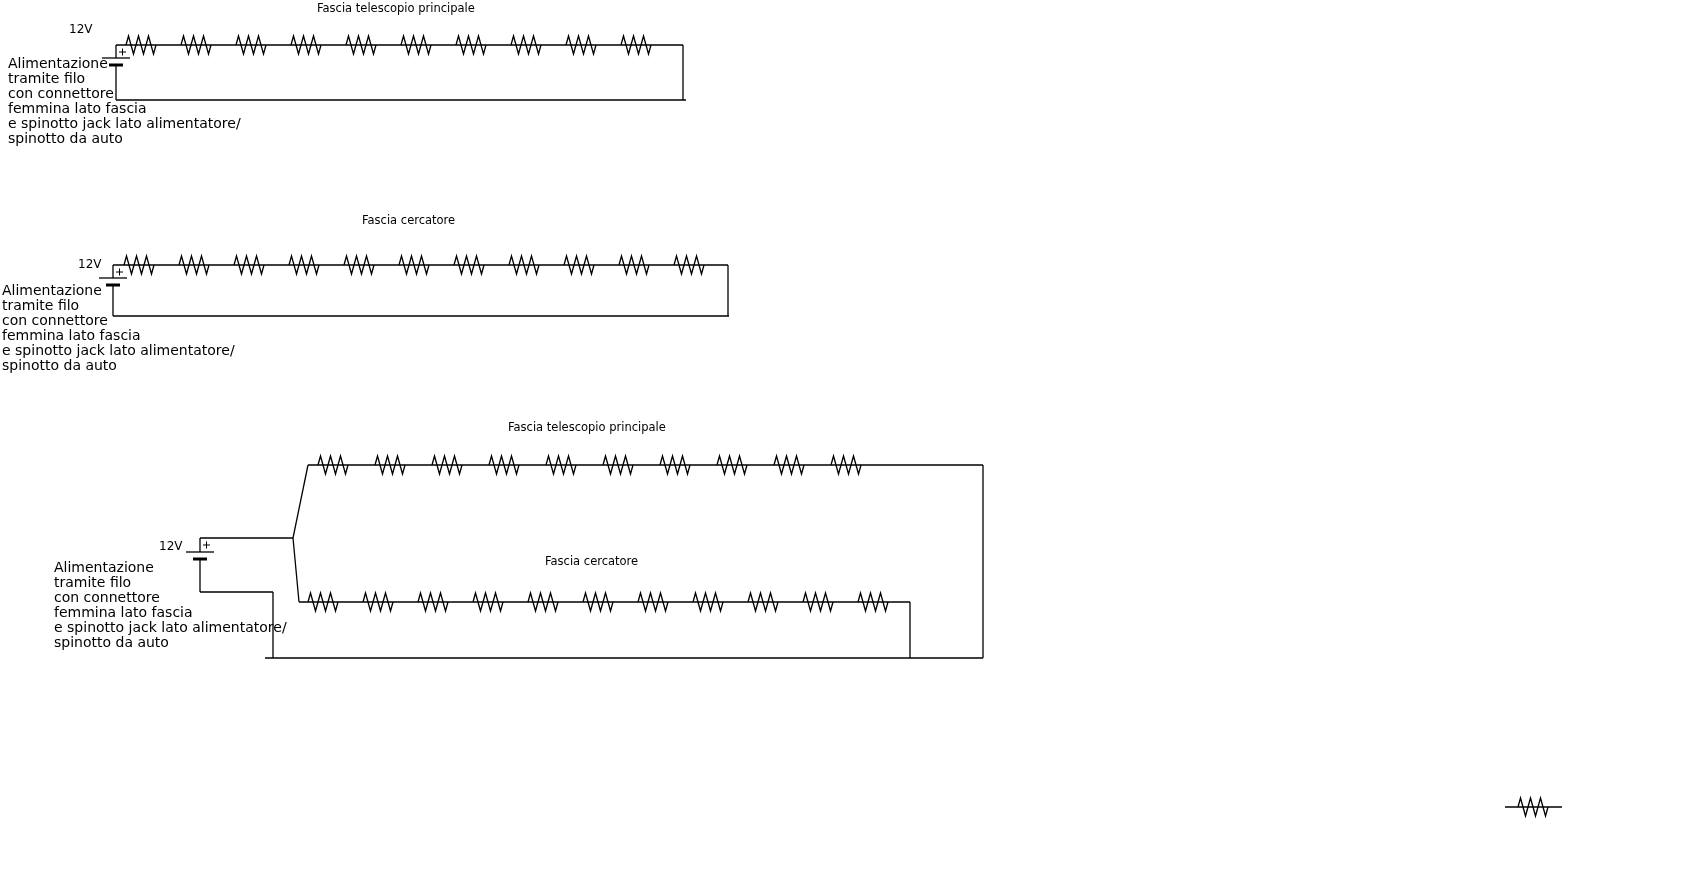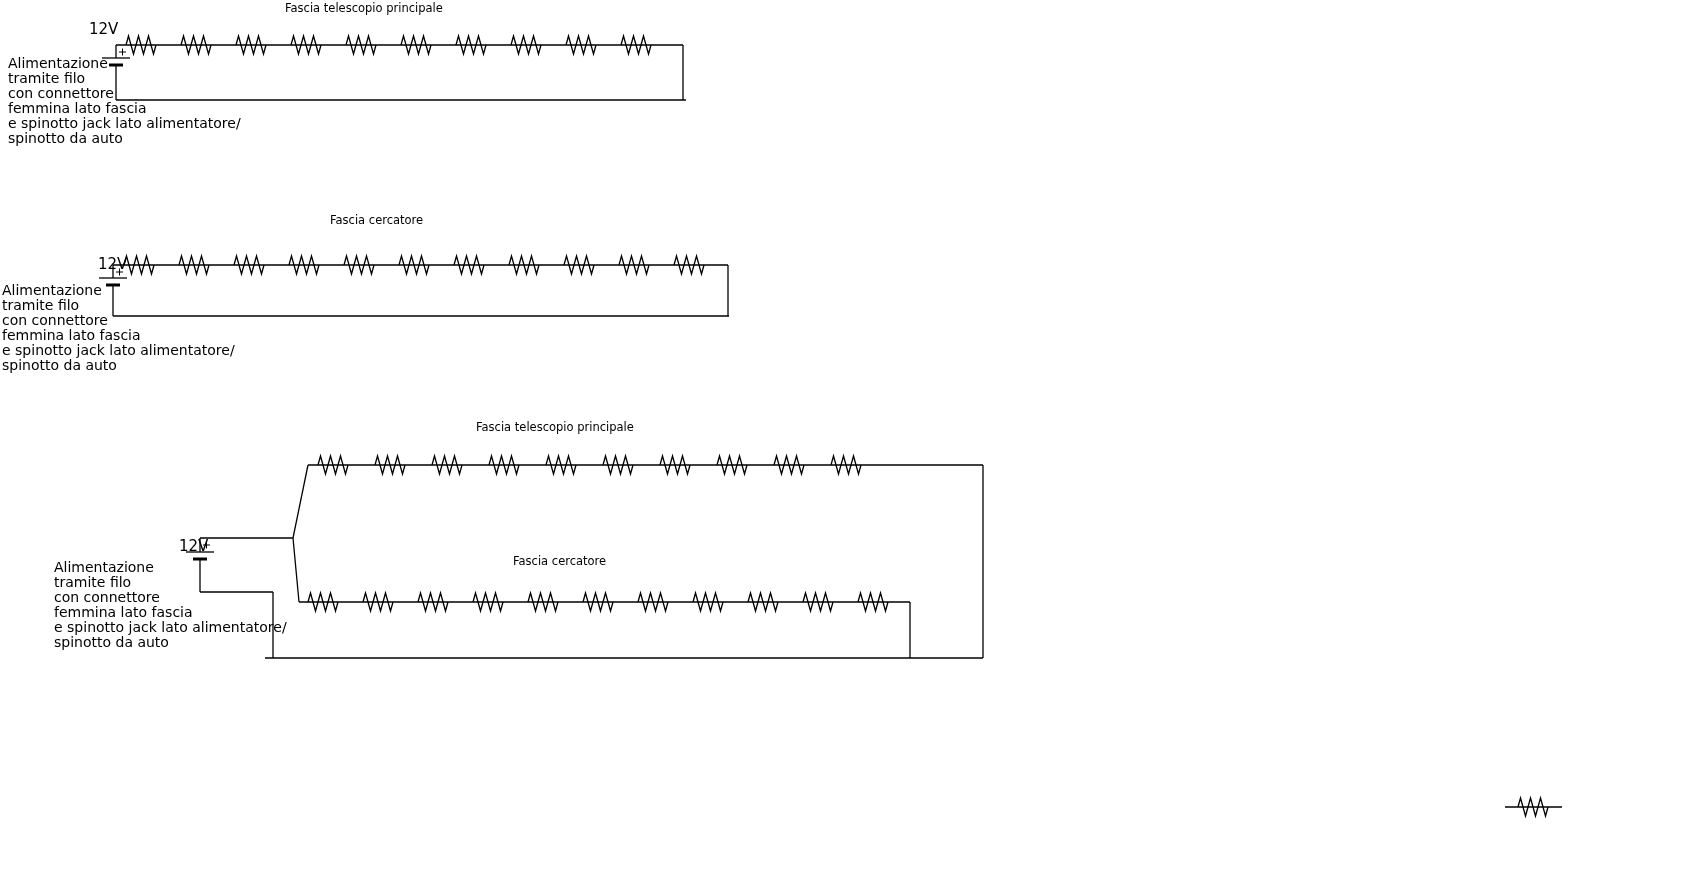--- a/index.html
+++ b/index.html
@@ -23,25 +23,25 @@
   .lbl {
     position: absolute;
     color: #000000;
     font-size: 11.5px;
     line-height: 15px;
     white-space: pre-line;
   }
   .title {
     font-size: 11.5px;
     white-space: nowrap;
+    margin-left: 32px;
   }
   .voltage {
-    font-size: 15px;
+    font-size: 12px;
     white-space: nowrap;
-    margin-left: 20px;
   }
   .note {
     font-size: 14px;
   }
 </style>
 </head>
 <body>
 
 <div id="stage">
 

